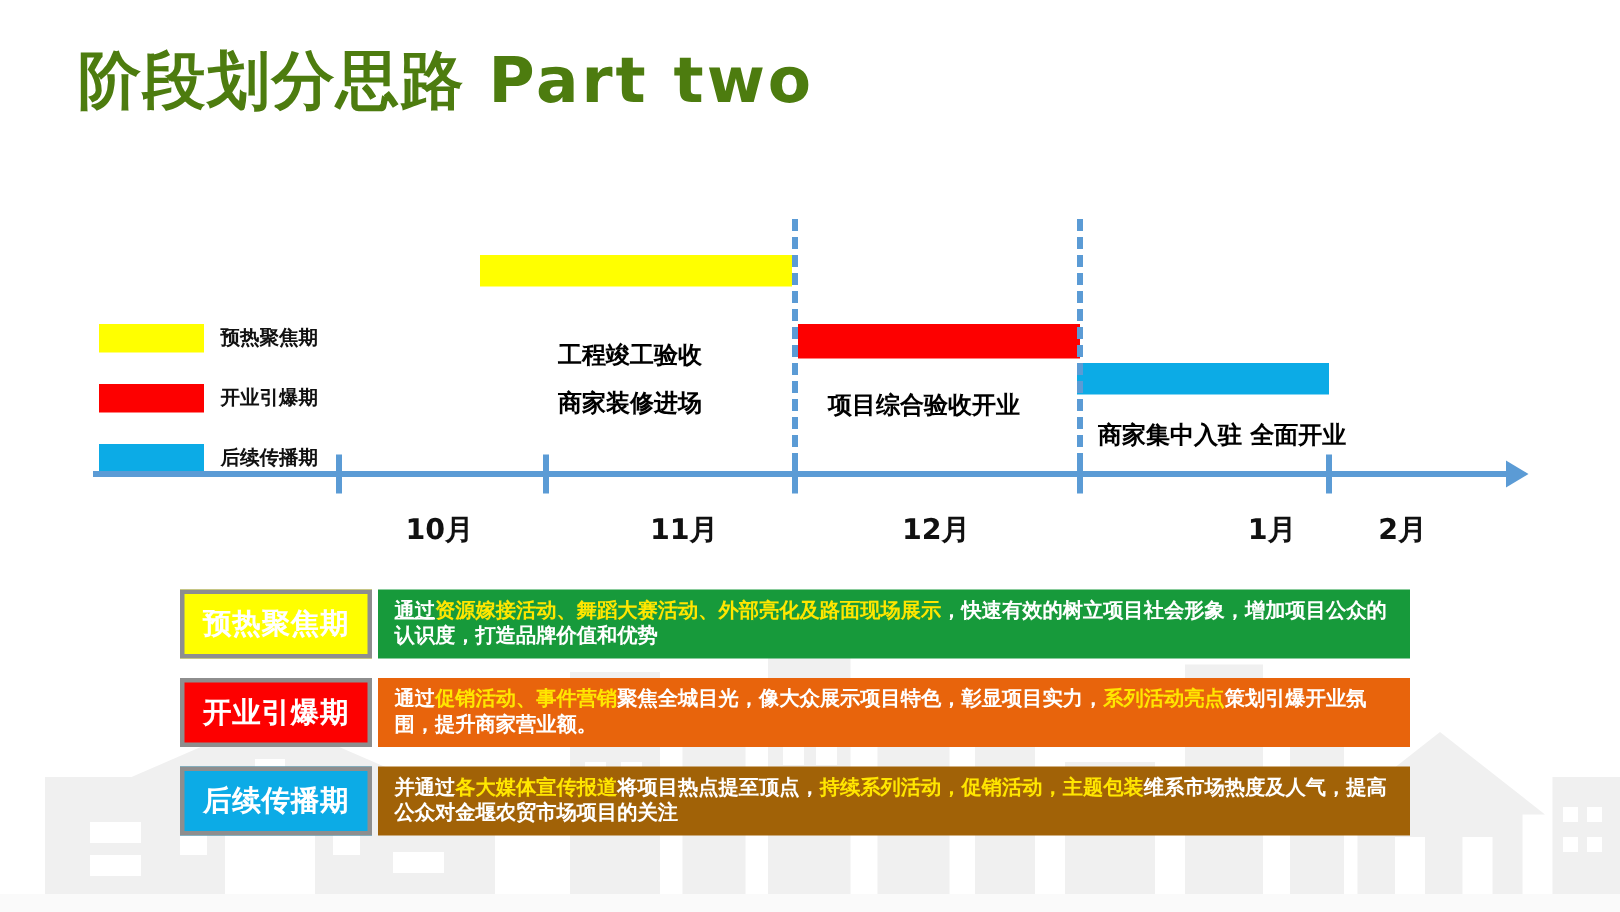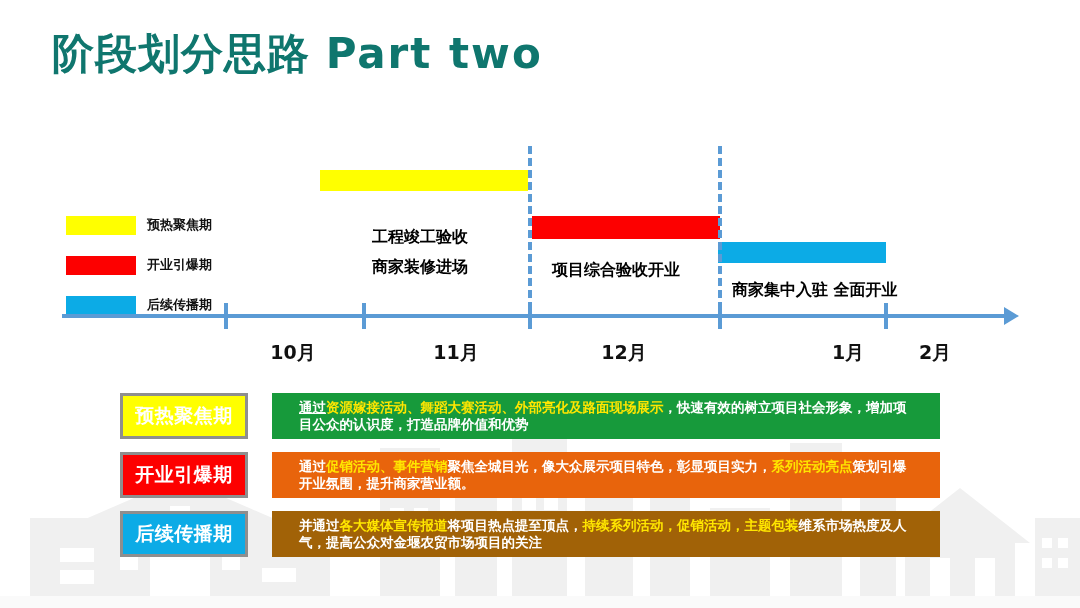--- a/index.html
+++ b/index.html
@@ -8,21 +8,21 @@
     font-family:"DejaVu Sans","Liberation Sans",sans-serif;
   }
   .slide{position:absolute;inset:0;}
 
   
   .watermark{position:absolute;left:0;bottom:0;width:1080px;height:190px;opacity:1;pointer-events:none;}
 
   
   .title{
     position:absolute;left:52px;top:26px;
-    font-size:42px;font-weight:bold;color:#0f766e;letter-spacing:1px;
+    font-size:42px;font-weight:bold;color:#4d7c0f;letter-spacing:1px;
     white-space:nowrap;
   }
   .title .en{font-family:"DejaVu Sans","Liberation Sans",sans-serif;letter-spacing:2px;}
 
   
   .legend{position:absolute;left:66px;top:212px;}
   .legend-row{display:flex;align-items:center;height:26px;margin-bottom:14px;}
   .legend-swatch{width:70px;height:19px;}
   .legend-label{margin-left:11px;font-size:13px;font-weight:bold;color:#111;white-space:nowrap;}
 
@@ -50,21 +50,21 @@
   .badge{
     width:128px;flex:0 0 128px;border:3px solid #8e8e8e;
     display:flex;align-items:center;justify-content:center;
     font-size:19px;font-weight:bold;color:#ffffff;letter-spacing:0.5px;
     box-sizing:border-box;
   }
   .badge-yellow{background:#ffff00;}
   .badge-red{background:#fd0000;}
   .badge-blue{background:#0cabe6;}
   .body-box{
-    flex:1;margin-left:24px;padding:5px 27px;box-sizing:border-box;
+    flex:1;margin-left:4px;padding:5px 11px;box-sizing:border-box;
     font-size:13.5px;line-height:17px;color:#ffffff;font-weight:bold;
     display:flex;align-items:center;
   }
   .body-green{background:#179a3b;}
   .body-orange{background:#e8640c;}
   .body-blue{background:#a16207;}
   .hl-y{color:#ffe600;}
   .hl-u{text-decoration:underline;}
   .para{width:100%;}
 </style>
@@ -138,21 +138,21 @@
   </div>
 
   <div class="bar bar-yellow"></div>
   <div class="bar bar-red"></div>
   <div class="bar bar-blue"></div>
 
   <div class="vline" style="left:528px;"></div>
   <div class="vline" style="left:718px;"></div>
 
   <div class="task-label" style="left:372px;top:222px;">工程竣工验收</div>
-  <div class="task-label" style="left:372px;top:254px;font-family:Liberation Mono, monospace;">商家装修进场</div>
+  <div class="task-label" style="left:372px;top:254px;">商家装修进场</div>
   <div class="task-label" style="left:732px;top:275px;">商家集中入驻 全面开业</div>
   <div class="task-label" style="left:552px;top:255px;">项目综合验收开业</div>
 
   <div class="axis-line"></div>
   <div class="axis-arrow"></div>
 
   <div class="tick" style="left:224px;"></div>
   <div class="tick" style="left:362px;"></div>
   <div class="tick" style="left:528px;"></div>
   <div class="tick" style="left:718px;"></div>

